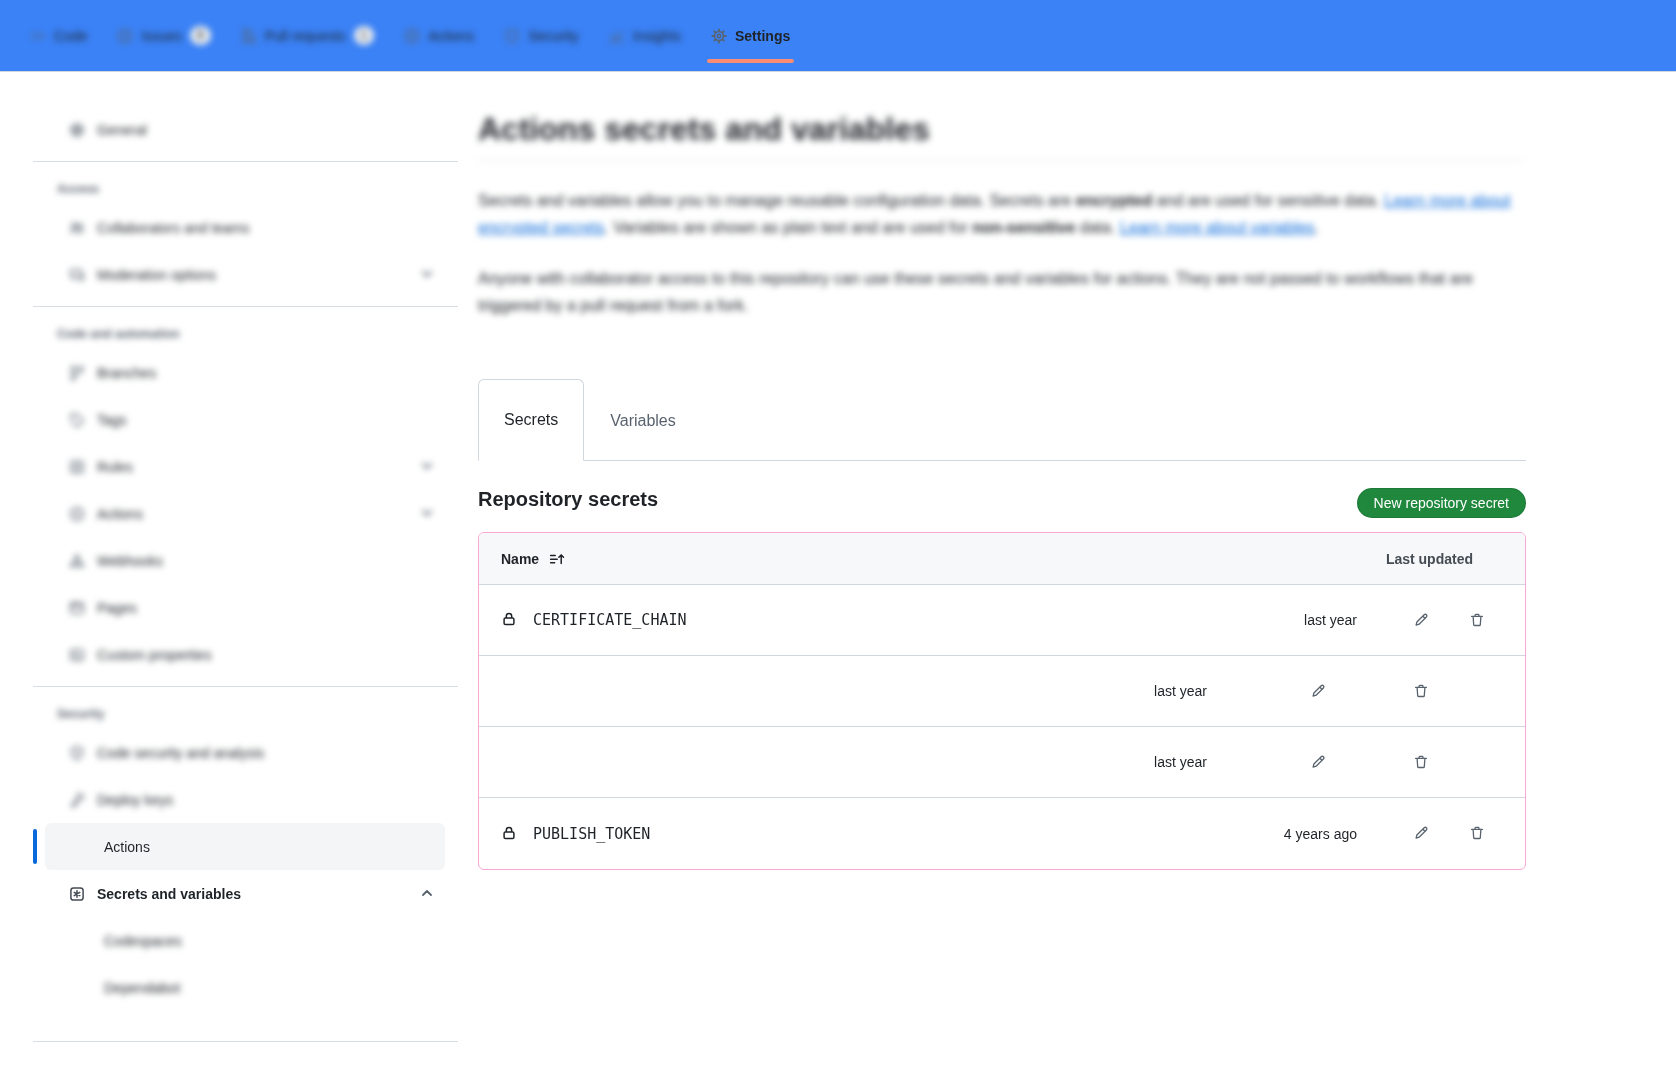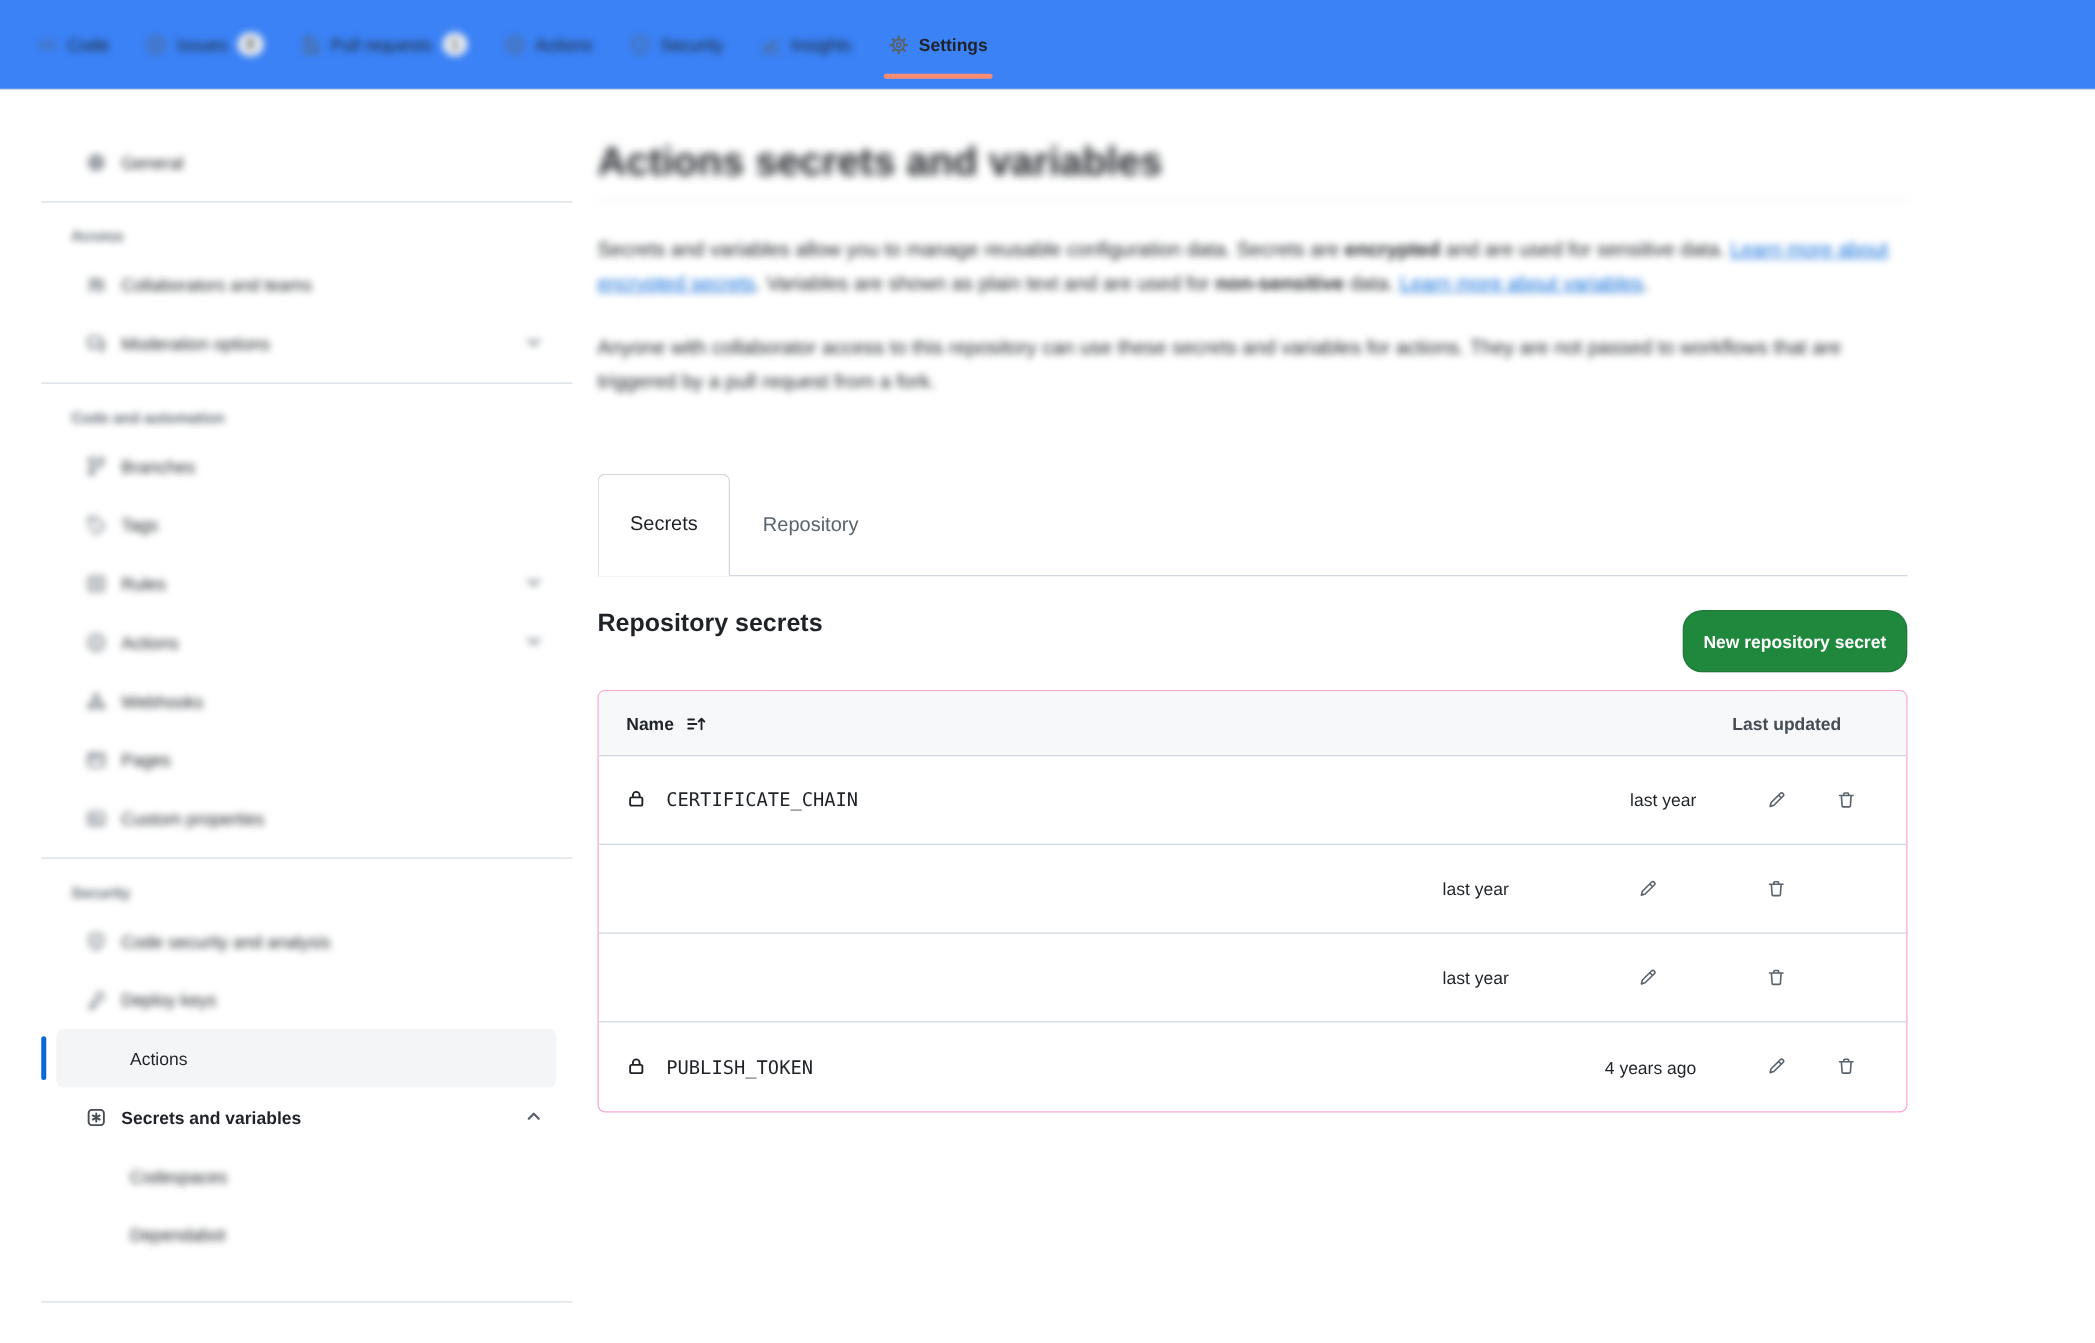--- a/index.html
+++ b/index.html
@@ -79,23 +79,23 @@
   }
   .tab.active {
     background:#ffffff; border-color:#d0d7de; color:#1f2328;
     border-bottom:1px solid #ffffff;
   }
 
   .sec-head { display:flex; align-items:flex-start; justify-content:space-between;
     margin-top:27px; }
   .sec-title { font-size:20px; font-weight:700; }
   .btn-green {
-    background:#1f883d; color:#ffffff; font-size:14px; font-weight:700;
+    background:#1f883d; color:#ffffff; font-size:14px; font-weight:400;
     border:1px solid rgba(27,31,36,0.15); border-radius:16px;
-    padding:16px 16px; cursor:pointer; font-family:inherit;
+    padding:6px 16px; cursor:pointer; font-family:inherit;
   }
 
   .table { margin-top:14px; border:1px solid #f9a8d4; border-radius:6px;
     overflow:hidden; background:#fff; }
   .t-head {
     display:grid; grid-template-columns:1fr 380px; align-items:center;
     height:52px; background:#f6f8fa; border-bottom:1px solid #d0d7de;
     padding:0 20px 0 22px; font-size:14px;
   }
   .t-head .h-name { display:flex; align-items:center; gap:10px; font-weight:700; cursor:pointer; }
@@ -406,21 +406,21 @@
   <main class="main">
     <h1 class="page-title blur2">Actions secrets and variables</h1>
 
     <div class="intro">
       <p class="blur"><span>Secrets and variables allow you to manage reusable configuration data. Secrets are </span><span class="b">encrypted</span><span> and are used for sensitive data. </span><a>Learn more about encrypted secrets</a><span>. Variables are shown as plain text and are used for </span><span class="b">non-sensitive</span><span> data. </span><a>Learn more about variables</a><span>.</span></p>
       <p class="blur">Anyone with collaborator access to this repository can use these secrets and variables for actions. They are not passed to workflows that are triggered by a pull request from a fork.</p>
     </div>
 
     <div class="tabs">
       <div class="tab active">Secrets</div>
-      <div class="tab">Repository</div>
+      <div class="tab">Variables</div>
     </div>
 
     <div class="sec-head">
       <div class="sec-title">Repository secrets</div>
       <button class="btn-green">New repository secret</button>
     </div>
 
     <div class="table">
       <div class="t-head">
         <div class="h-name">

